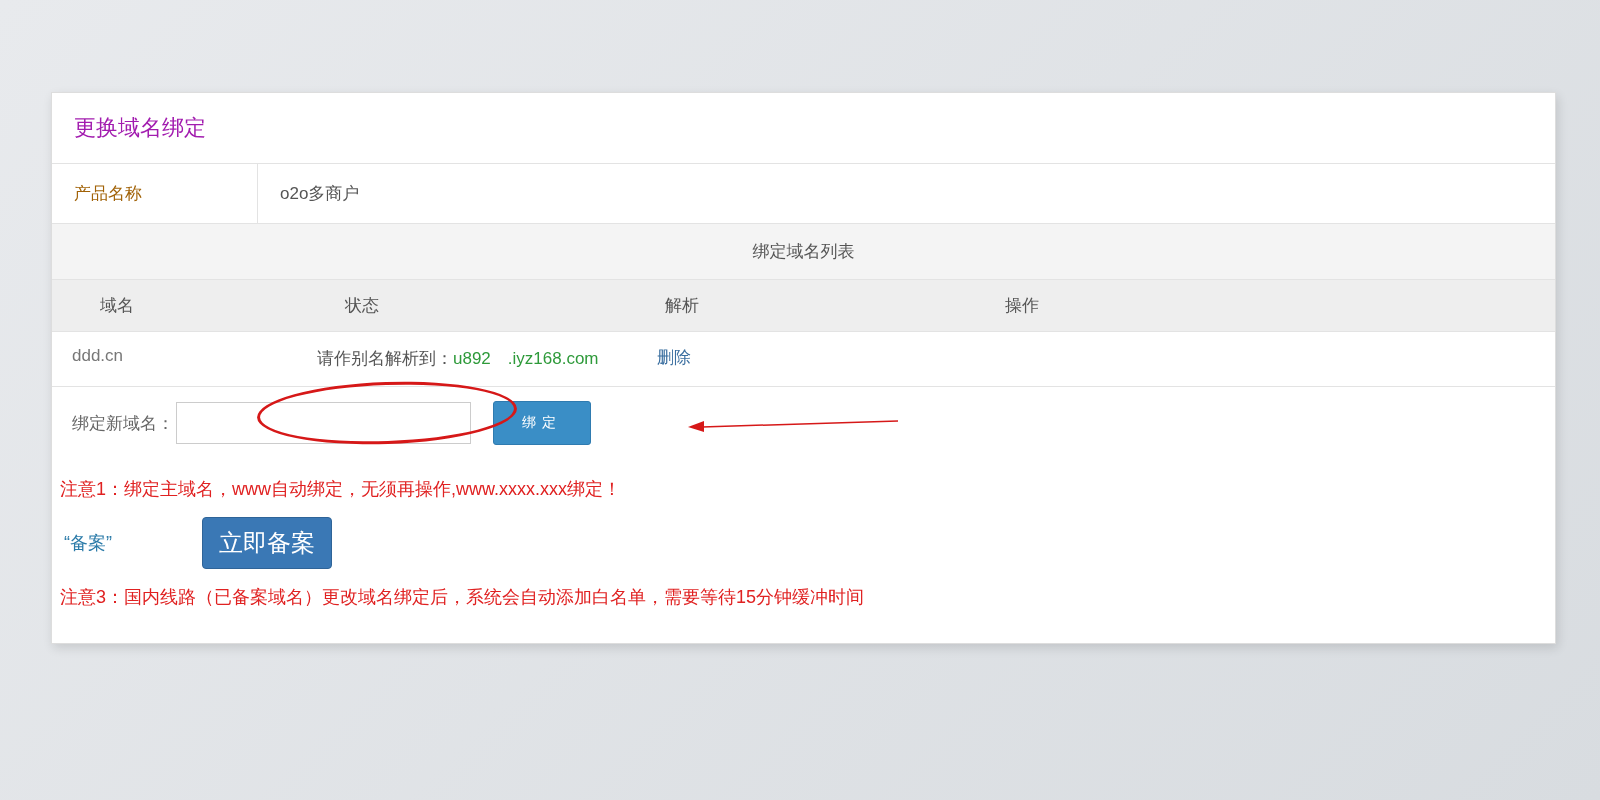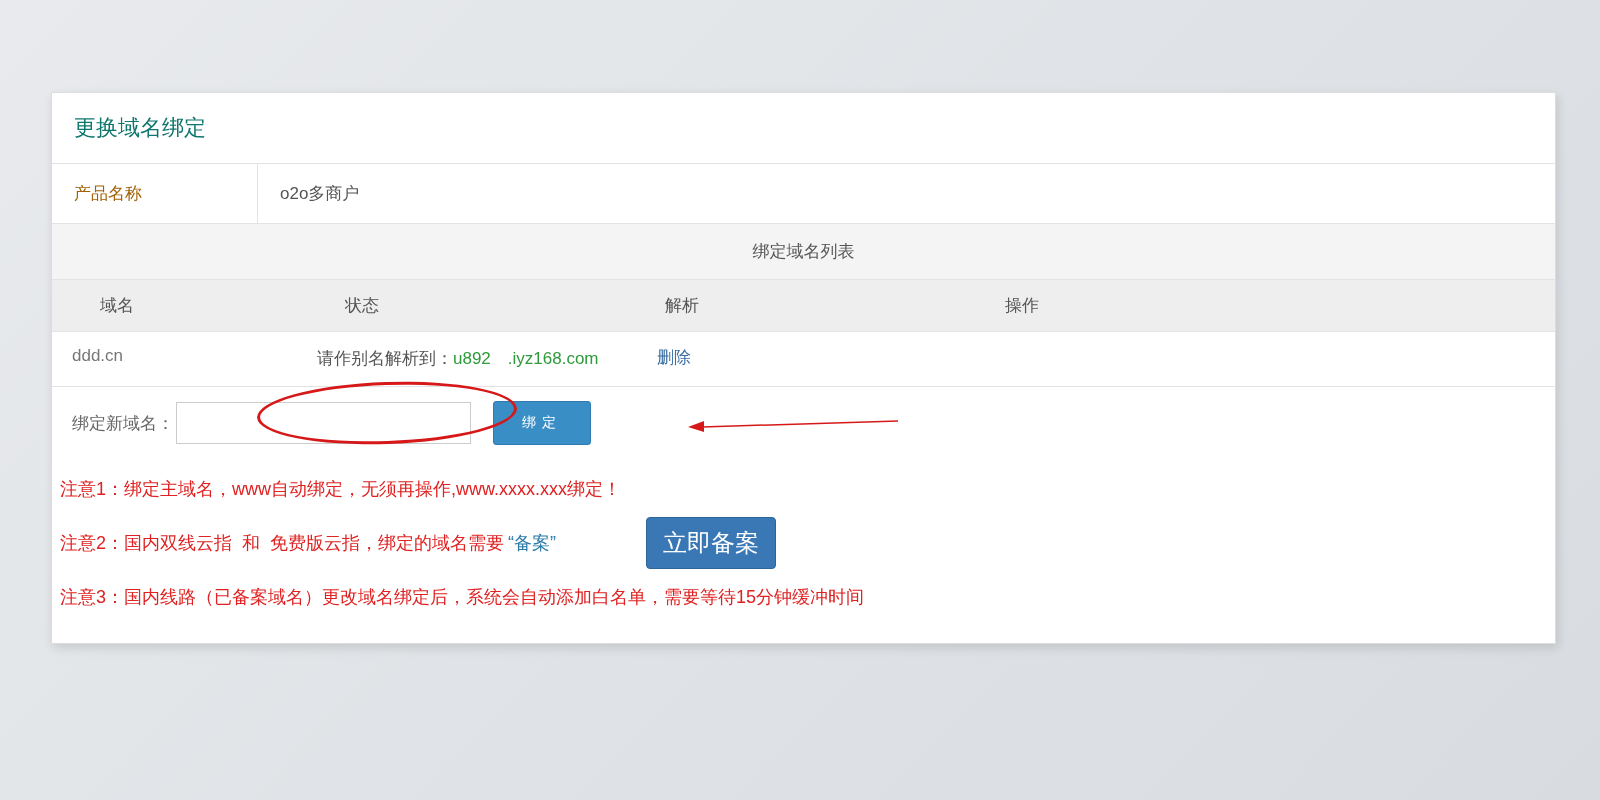--- a/index.html
+++ b/index.html
@@ -17,21 +17,21 @@
       left: 51px;
       top: 92px;
       width: 1505px;
       background: #fff;
       border: 1px solid #ddd;
       box-shadow: 2px 4px 10px rgba(0,0,0,0.12);
     }
     .hd {
       padding: 20px 22px;
       font-size: 22px;
-      color: #0f766e;
+      color: #a21caf;
       border-bottom: 1px solid #e3e3e3;
     }
     .info-row {
       display: flex;
       border-bottom: 1px solid #e3e3e3;
     }
     .info-lbl {
       width: 206px;
       padding: 18px 22px;
       color: #a16207;
@@ -170,19 +170,18 @@
       <svg viewBox="0 0 210 14">
         <line x1="210" y1="3" x2="14" y2="9" stroke="#d61818" stroke-width="1.5"></line>
         <polygon points="0,9 16,3 16,14" fill="#d61818"></polygon>
       </svg>
     </div>
   </div>
 
   <div class="notes">
     <div class="note-line">注意1：绑定主域名，www自动绑定，无须再操作,www.xxxx.xxx绑定！</div>
     <div class="note-line">
-      <span>注意2：国内双线云指&nbsp; 和&nbsp; 免费版云指，绑定的域名需要</span>
       <span class="quoted">“备案”</span>
       <button class="btn-file">立即备案</button>
     </div>
     <div class="note-line">注意3：国内线路（已备案域名）更改域名绑定后，系统会自动添加白名单，需要等待15分钟缓冲时间</div>
   </div>
 </div>
 
 </body></html>

